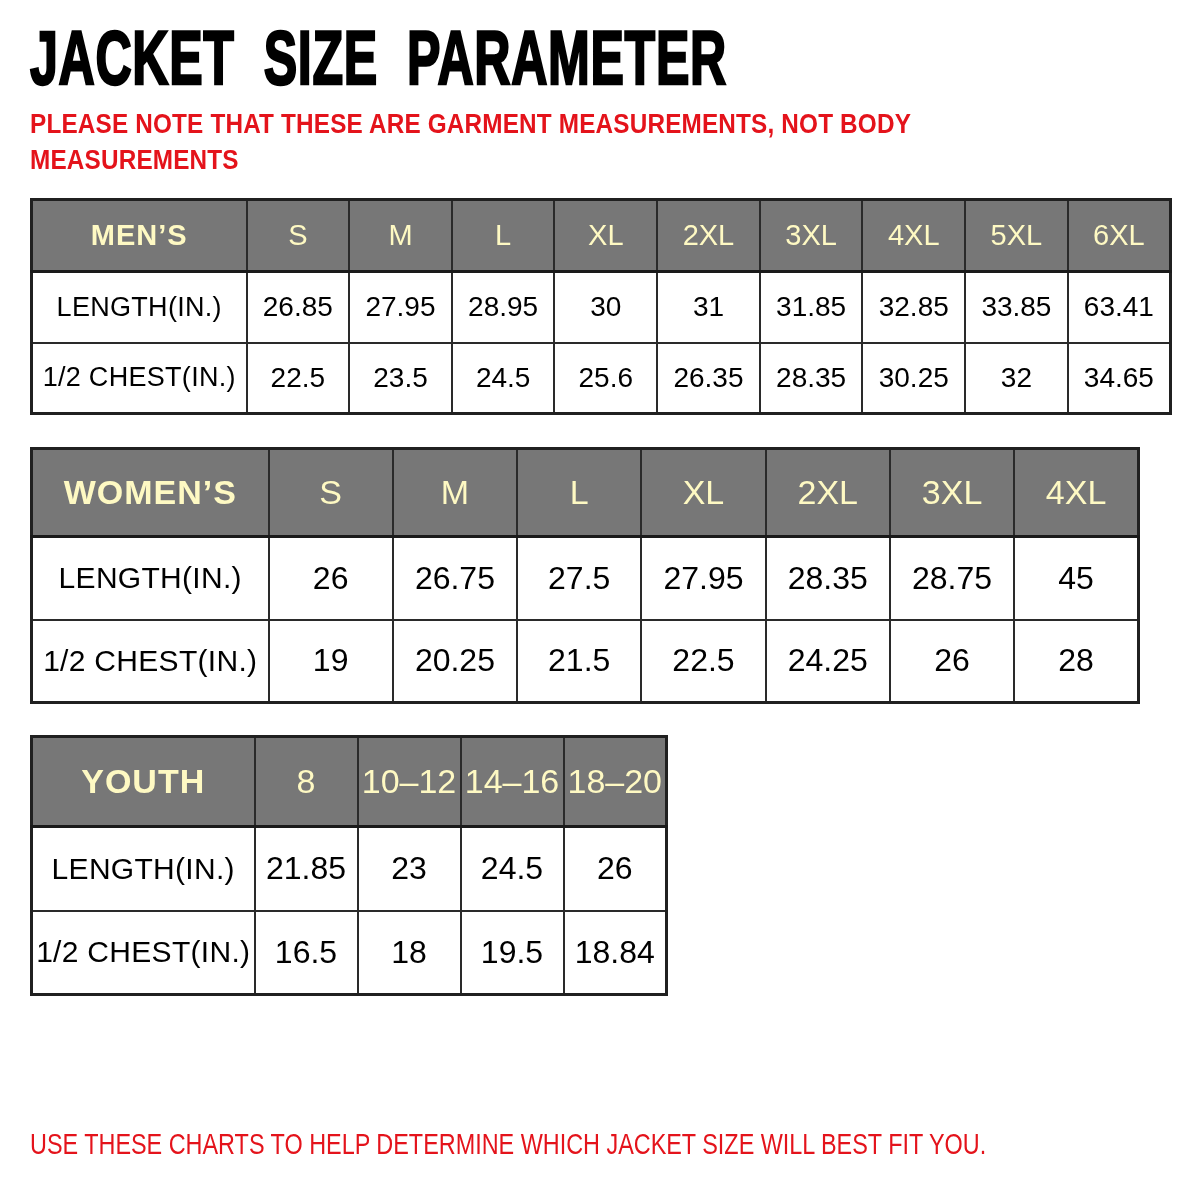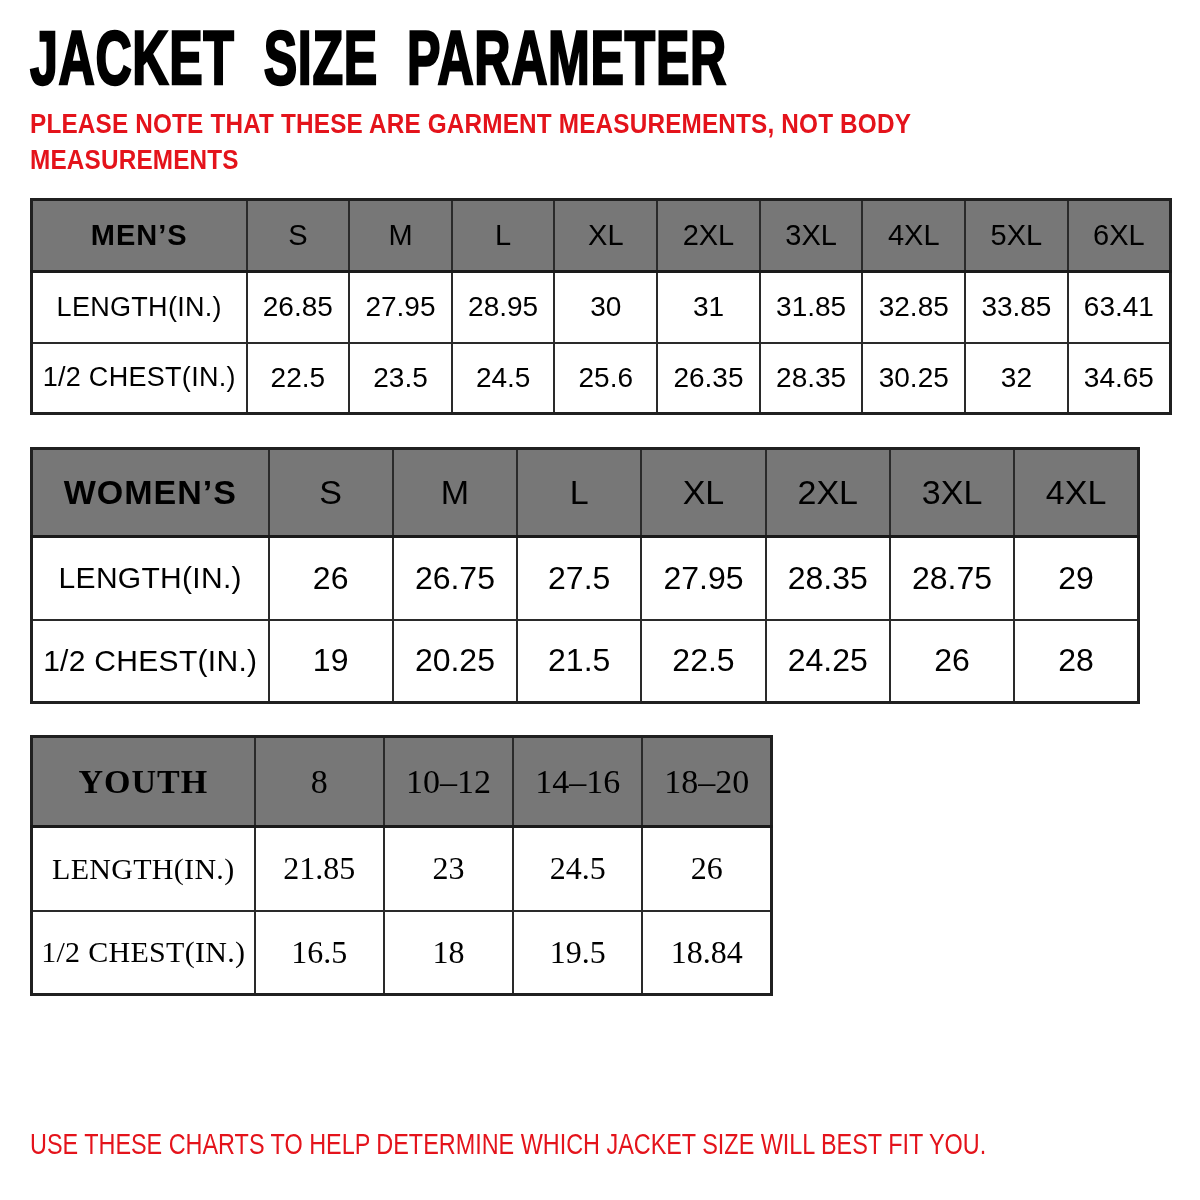--- a/index.html
+++ b/index.html
@@ -25,21 +25,21 @@
 
   
   table.sizes {
     position:absolute; border-collapse:collapse; table-layout:fixed;
     background:#fff; border:3px solid #202020;
   }
   table.sizes th, table.sizes td {
     border:2px solid #2a2a2a; text-align:center; vertical-align:middle;
     padding:0; overflow:hidden; color:#000;
   }
-  table.sizes thead th { background:#777777; color:#000000; font-weight:normal; }
+  table.sizes thead th { background:#777777; color:#fef9c3; font-weight:normal; }
   table.sizes thead th.group { font-weight:bold; letter-spacing:1px; }
   table.sizes thead { border-bottom:3px solid #1a1a1a; }
 
   
   .mens { left:30px; top:198px; width:1142px; }
   .mens col.c0 { width:215px; }
   .mens thead tr { height:72px; }
   .mens tbody tr { height:71px; }
   .mens thead th { font-size:29px; }
   .mens tbody td { font-size:28px; }
@@ -48,21 +48,21 @@
   
   .womens { left:30px; top:447px; width:1110px; }
   .womens col.c0 { width:237px; }
   .womens thead tr { height:88px; }
   .womens tbody tr { height:83px; }
   .womens thead th { font-size:34px; }
   .womens tbody td { font-size:32px; }
   .womens td.label { font-size:30px; letter-spacing:0.3px; }
 
   
-  .youth { left:30px; top:735px; width:743px;font-family:Liberation Serif, serif; }
+  .youth { left:30px; top:735px; width:638px; }
   .youth col.c0 { width:223px; }
   .youth thead tr { height:90px; }
   .youth tbody tr { height:84px; }
   .youth thead th { font-size:34px; }
   .youth tbody td { font-size:32px; }
   .youth td.label { font-size:30px; letter-spacing:0.3px; }
 
   
   .footer {
     position:absolute; left:30px; top:1030px; color:var(--red);
@@ -154,21 +154,21 @@
     </thead>
     <tbody>
       <tr>
         <td class="label">LENGTH(IN.)</td>
         <td>26</td>
         <td>26.75</td>
         <td>27.5</td>
         <td>27.95</td>
         <td>28.35</td>
         <td>28.75</td>
-        <td>29</td>
+        <td>45</td>
       </tr>
       <tr>
         <td class="label">1/2 CHEST(IN.)</td>
         <td>19</td>
         <td>20.25</td>
         <td>21.5</td>
         <td>22.5</td>
         <td>24.25</td>
         <td>26</td>
         <td>28</td>

